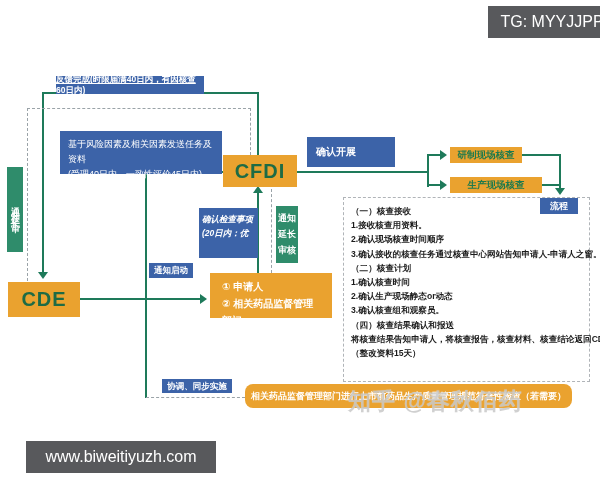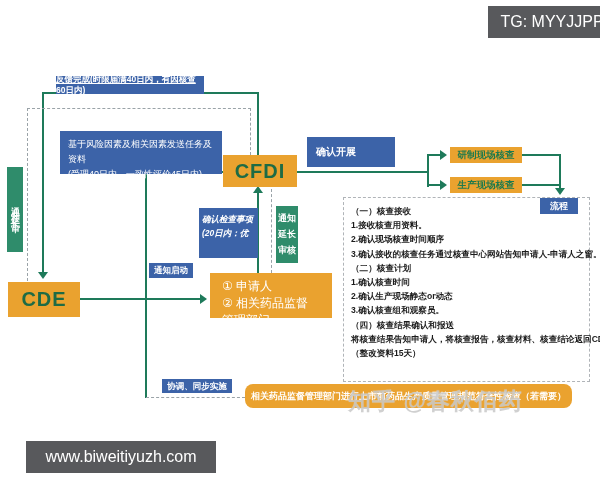--- a/index.html
+++ b/index.html
@@ -114,28 +114,28 @@
 <div class="abs blue-box" style="left:307px;top:137px;width:88px;height:30px;display:flex;align-items:center;padding-left:9px;font-weight:bold;font-size:10px;text-align:right;">确认开展</div>
 
 <div class="abs blue-box node small-label" style="left:149px;top:263px;width:44px;height:15px;">通知启动</div>
 
 <div class="abs blue-box node small-label" style="left:162px;top:379px;width:70px;height:14px;z-index:3;">协调、同步实施</div>
 
 <div class="abs orange-box node big-label" style="left:8px;top:282px;width:72px;height:35px;">CDE</div>
 
 <div class="abs orange-box node big-label" style="left:223px;top:155px;width:74px;height:32px;">CFDI</div>
 
-<div class="abs orange-box" style="left:210px;top:273px;width:122px;height:45px;padding:5px 12px;color:#ffffff;font-weight:normal;font-size:12px;line-height:17px;">
+<div class="abs orange-box" style="left:210px;top:273px;width:122px;height:45px;padding:5px 12px;color:#ffffff;font-weight:bold;font-size:10px;line-height:17px;">
   <div>① 申请人</div>
   <div>② 相关药品监督管理部门</div>
 </div>
 
 <div class="abs orange-box node check-node" style="left:450px;top:147px;width:72px;height:16px;">研制现场核查</div>
 
-<div class="abs orange-box node check-node" style="left:450px;top:177px;width:72px;height:16px;">生产现场核查</div>
+<div class="abs orange-box node check-node" style="left:450px;top:177px;width:92px;height:16px;">生产现场核查</div>
 
 <div class="abs blue-box node" style="left:540px;top:198px;width:38px;height:16px;font-size:9px;z-index:5;">流程</div>
 
 <div class="abs orange-box node" style="left:245px;top:384px;width:327px;height:24px;color:#fff;font-size:9px;white-space:nowrap;z-index:2;border-radius:8px;">相关药品监督管理部门进行上市前药品生产质量管理规范符合性检查（若需要）</div>
 
 <div class="abs panel" style="left:343px;top:197px;width:247px;height:185px;z-index:4;">
   <div>（一）核查接收</div>
   <div>1.接收核查用资料。</div>
   <div>2.确认现场核查时间顺序</div>
   <div>3.确认接收的核查任务通过核查中心网站告知申请人-申请人之窗。</div>

